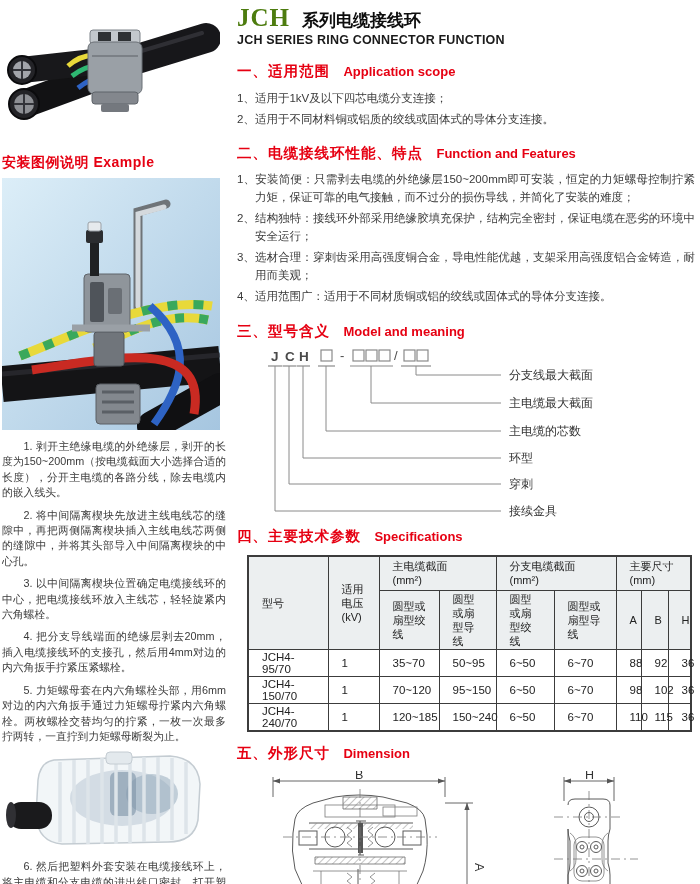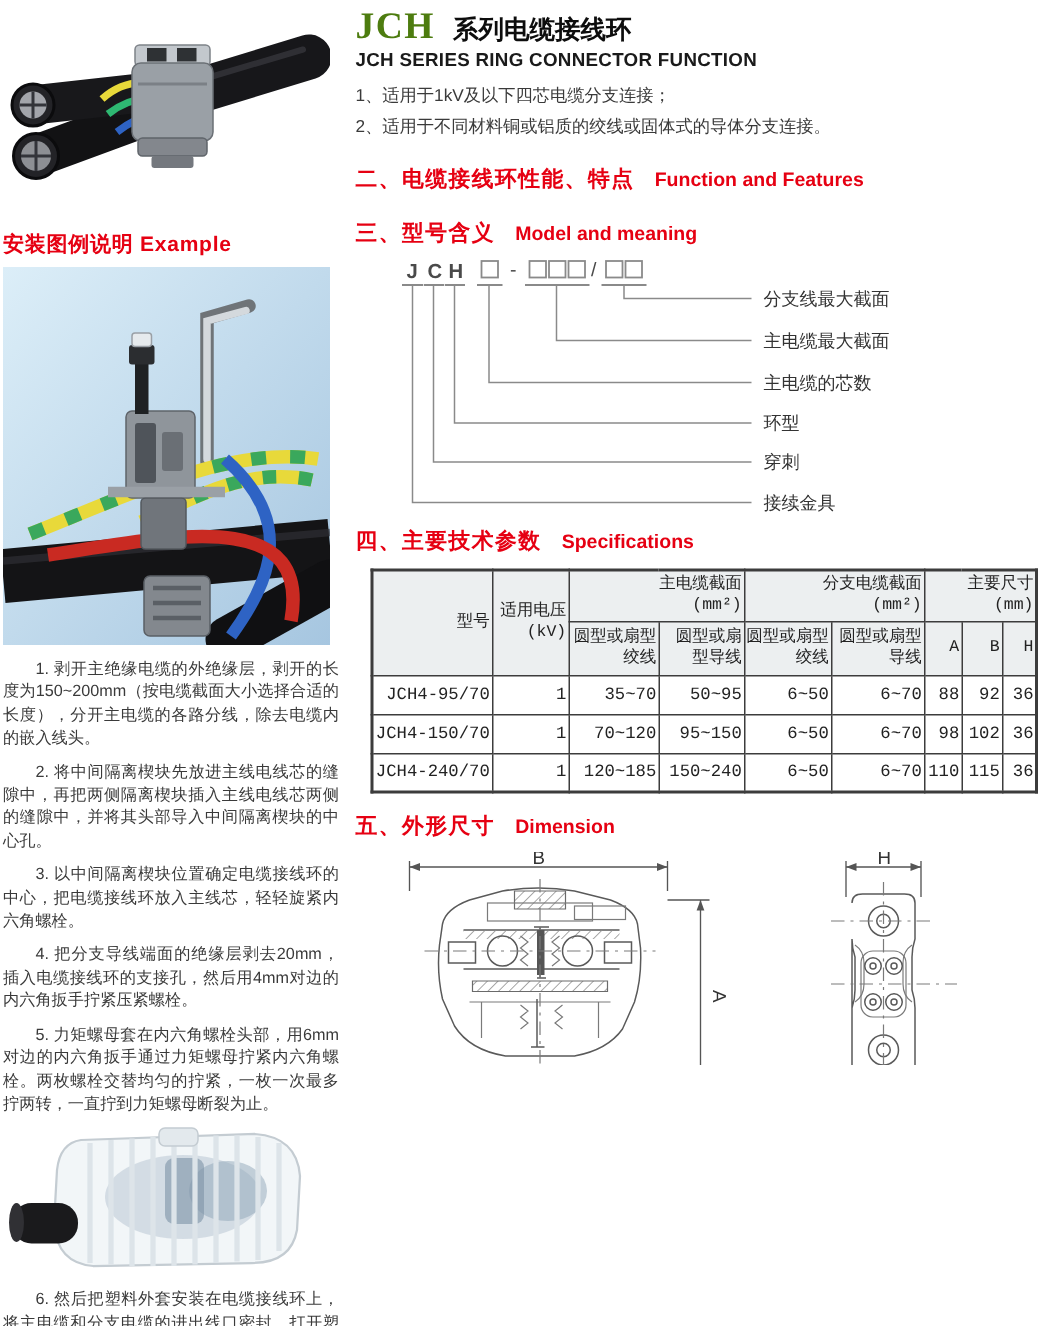--- a/index.html
+++ b/index.html
@@ -58,22 +58,22 @@
   .mm-label { font-size:12px; fill:#333; }
   .mm-letter { font-size:13.5px; font-weight:bold; fill:#4a4a4a; letter-spacing:0; }
   .mm-punct { font-size:13px; fill:#4a4a4a; }
 
   
   table.specs {
     border-collapse:collapse; margin:9px 0 0 10px; table-layout:fixed;
     width:443px; font-size:11.5px; color:#222;
   }
   table.specs th, table.specs td {
-    border:1px solid #3c3c3c; text-align:right; vertical-align:middle;
-    padding:1px 1px; background:#fff;font-family:Liberation Mono, monospace;
+    border:1px solid #3c3c3c; text-align:left; vertical-align:middle;
+    padding:1px 13px; background:#fff;
   }
   table.specs { border:2px solid #3c3c3c; }
   table.specs th { background:#eceff0; font-weight:normal; font-size:11px; line-height:14px; }
   table.specs td { height:26px; font-size:11.5px; }
   table.specs .grp { height:34px; }
   table.specs .sub { height:36px; }
 
   
   .dim-wrap { position:relative; width:458px; height:142px; margin-top:8px; overflow:hidden; }
   .dim-left  { position:absolute; left:18px;  top:0; }
@@ -184,28 +184,38 @@
   <p class="step-para">6. 然后把塑料外套安装在电缆接线环上，将主电缆和分支电缆的进出线口密封，打开塑料外套上的两个灌浇口，把密封包装的绝缘灌封胶倒入塑料外套中，倒满后盖上盖帽，等绝缘灌封胶凝固后就完成整个安装。</p>
 </div>
 
 <div class="right-col">
 
   <div class="doc-title">
     <span class="brand">JCH</span><span class="zh">系列电缆接线环</span>
   </div>
   <div class="doc-subtitle">JCH SERIES RING CONNECTOR FUNCTION</div>
 
+  <div class="sec-heading sec1-heading">
+    <span class="zh">一、适用范围</span>
+    <span class="en">Application scope</span>
+  </div>
   <div class="sec-items sec1-items">
     <div class="sec-item">1、适用于1kV及以下四芯电缆分支连接；</div>
     <div class="sec-item">2、适用于不同材料铜或铝质的绞线或固体式的导体分支连接。</div>
   </div>
 
   <div class="sec-heading sec2-heading">
     <span class="zh">二、电缆接线环性能、特点</span>
     <span class="en">Function and Features</span>
+  </div>
+  <div class="sec-items">
+    <div class="sec-item">1、安装简便：只需剥去电缆的外绝缘层150~200mm即可安装，恒定的力矩螺母控制拧紧力矩，保证可靠的电气接触，而不过分的损伤导线，并简化了安装的难度；</div>
+    <div class="sec-item">2、结构独特：接线环外部采用绝缘胶填充保护，结构完全密封，保证电缆在恶劣的环境中安全运行；</div>
+    <div class="sec-item">3、选材合理：穿刺齿采用高强度铜合金，导电性能优越，支架采用高强度铝合金铸造，耐用而美观；</div>
+    <div class="sec-item">4、适用范围广：适用于不同材质铜或铝的绞线或固体式的导体分支连接。</div>
   </div>
 
   <div class="sec-heading sec3-heading">
     <span class="zh">三、型号含义</span>
     <span class="en">Model and meaning</span>
   </div>
 
   <div class="model-diagram">
     <svg width="458" height="180" viewBox="0 0 458 180">
 

